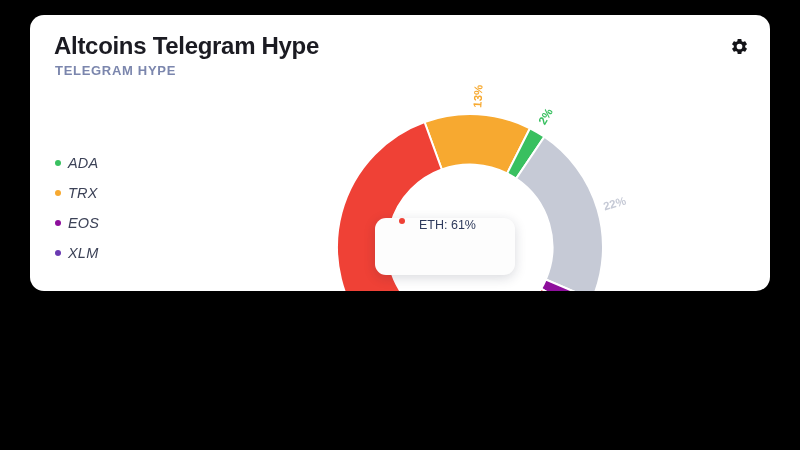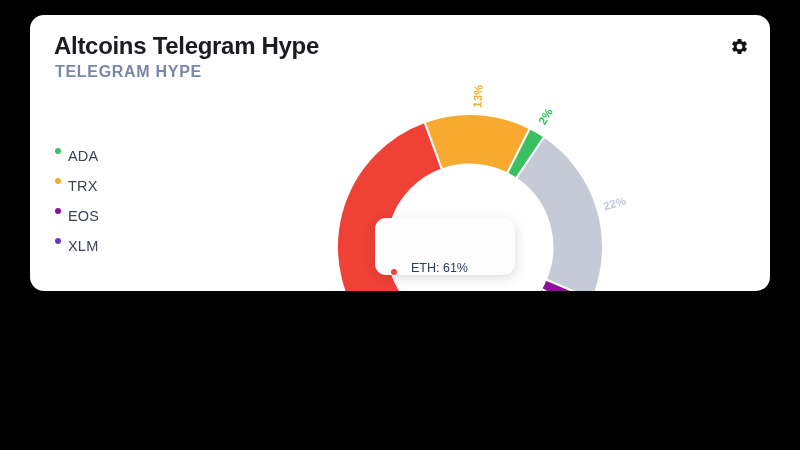--- a/index.html
+++ b/index.html
@@ -44,21 +44,21 @@
     font-weight: bold;
     color: #1b1b22;
     letter-spacing: -0.3px;
     white-space: nowrap;
   }
 
   #subtitle {
     position: absolute;
     left: 25px;
     top: 48px;
-    font-size: 16px;
+    font-size: 13px;
     font-weight: bold;
     letter-spacing: 0.7px;
     color: #7b86ad;
     white-space: nowrap;
     text-align: right;
   }
 
   #settings-button {
     position: absolute;
     right: 18px;
@@ -74,22 +74,24 @@
   
   #legend {
     position: absolute;
     left: 25px;
     top: 133px;
     width: 120px;
   }
 
   .legend-item {
     display: flex;
+    align-items: center;
     height: 30px;
     cursor: pointer;
+    font-style: italic;
   }
 
   .legend-dot {
     width: 6px;
     height: 6px;
     border-radius: 50%;
     margin-right: 7px;
     flex: 0 0 auto;
   }
 
@@ -123,22 +125,22 @@
   #tooltip {
     position: absolute;
     left: 105px;
     top: 148px;
     width: 140px;
     height: 57px;
     background: #fdfdfd;
     border-radius: 11px;
     box-shadow: 0 3px 12px rgba(30,35,60,0.17);
     display: flex;
-    align-items: flex-end;
-    padding-left: 16px;
+    align-items: flex-start;
+    padding-left: 24px;
   }
 
   #tooltip-dot {
     width: 6px;
     height: 6px;
     border-radius: 50%;
     margin-right: 14px;
     flex: 0 0 auto;
   }
 

